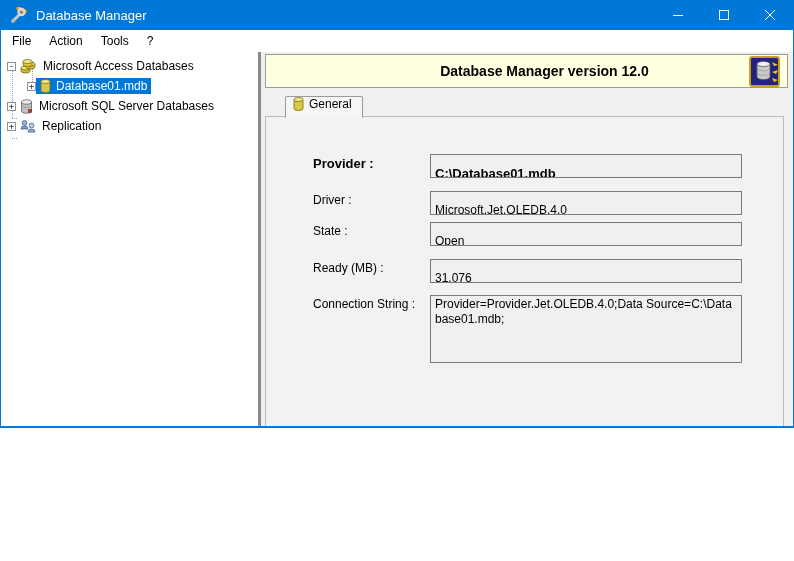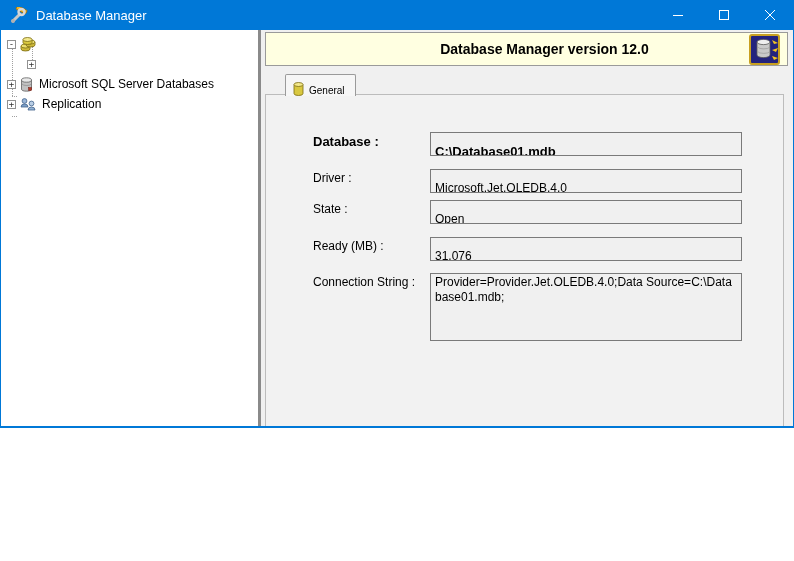--- a/index.html
+++ b/index.html
@@ -43,22 +43,22 @@
     background:#FFFFE1; border:1px solid #9a9a9a;
     display:flex; align-items:center; justify-content:center;
   }
   .banner-title { font-size:14px; font-weight:bold; color:#000;margin-left:36px; }
   .banner-icon { position:absolute; right:7px; top:1px; width:31px; height:31px; }
   
   .tabstrip { position:absolute; top:43px; left:4px; right:9px; height:22px; }
   .tab {
     position:absolute; left:20px; bottom:-1px; height:22px; padding:0 10px 0 7px;
     background:#f6f6f6; border:1px solid #9a9a9a; border-bottom:none;
-    border-radius:2px 2px 0 0; display:flex; align-items:flex-end; gap:5px; z-index:2;
-    font-size:10px;
+    border-radius:2px 2px 0 0; display:flex; align-items:flex-start; gap:5px; z-index:2;
+    font-size:12px;
   }
   .tabpage {
     position:absolute; top:64px; left:4px; right:9px; height:412px;
     background:#f2f2f2; border:1px solid #bcbcbc; z-index:1;
   }
   
   .form-row { position:absolute; left:0; width:100%; }
   .fl { position:absolute; left:47px; top:0; line-height:19px; font-size:12px; color:#000; }
   .fv {
     position:absolute; left:164px; top:0; width:312px; height:19px;
@@ -109,20 +109,26 @@
       </div>
       <div class="win-btn">
         <svg width="10" height="10">
             <line x1="0" y1="0" x2="10" y2="10" stroke="#fff" stroke-width="1"></line>
             <line x1="10" y1="0" x2="0" y2="10" stroke="#fff" stroke-width="1"></line>
           </svg>
       </div>
     </div>
   </div>
 
+  <div class="menubar">
+    <span class="menu-item">File</span>
+    <span class="menu-item">Action</span>
+    <span class="menu-item">Tools</span>
+    <span class="menu-item">?</span>
+  </div>
 
   <div class="content">
 
     <div class="tree-panel">
       <div class="guide" style="left:11px; top:14px; height:52px;"></div>
       <div class="guide" style="left:31px; top:16px; height:16px;"></div>
       <div class="guide-h" style="left:11px; top:66px; width:5px;"></div>
       <div class="guide-h" style="left:11px; top:86px; width:5px;"></div>
       <div class="guide-h" style="left:31px; top:33px; width:4px;"></div>
 
@@ -133,24 +139,34 @@
             <g stroke="#7a6a10" stroke-width="0.8">
               <path d="M1 9 v3 a4.5 2 0 0 0 9 0 v-3" fill="#cdb93a"></path>
                 <ellipse cx="5.5" cy="9" rx="4.5" ry="2" fill="#ecdf6e"></ellipse>
               <path d="M6 5 v3 a4.5 2 0 0 0 9 0 v-3" fill="#cdb93a"></path>
                 <ellipse cx="10.5" cy="5" rx="4.5" ry="2" fill="#ecdf6e"></ellipse>
               <path d="M3 2.5 v3 a4.5 2 0 0 0 9 0 v-3" fill="#d9c840"></path>
                 <ellipse cx="7.5" cy="2.5" rx="4.5" ry="2" fill="#f4e98c"></ellipse>
             </g>
           </svg>
         </span>
+        <span class="tree-label">Microsoft Access Databases</span>
       </div>
 
       <div class="tree-row" style="top:24px; left:26px;">
         <span class="expander">+</span>
+        <span class="sel-wrap">
+          <span class="tree-icon">
+            <svg width="11" height="14" viewBox="0 0 11 14">
+              <path d="M1 2.5 v9 a4.5 2 0 0 0 9 0 v-9" fill="#d9c840" stroke="#7a6a10" stroke-width="0.8"></path>
+              <ellipse cx="5.5" cy="2.5" rx="4.5" ry="2" fill="#f4e98c" stroke="#7a6a10" stroke-width="0.8"></ellipse>
+            </svg>
+          </span>
+          <span class="tree-label">Database01.mdb</span>
+        </span>
       </div>
 
       <div class="tree-row" style="top:44px; left:6px;">
         <span class="expander">+</span>
         <span class="tree-icon">
           <svg width="13" height="15" viewBox="0 0 13 15">
             <path d="M1.5 3 v9 a5 2.2 0 0 0 10 0 v-9" fill="#c2c2c2" stroke="#606060" stroke-width="0.8"></path>
             <ellipse cx="6.5" cy="3" rx="5" ry="2.2" fill="#e9e9e9" stroke="#606060" stroke-width="0.8"></ellipse>
             <path d="M2 7 a5 2.2 0 0 0 9.5 0" fill="none" stroke="#8a8a8a" stroke-width="0.7"></path>
             <rect x="8.5" y="10.5" width="3" height="3" fill="#b23a2a" stroke="#6e1f14" stroke-width="0.5"></rect>
@@ -198,21 +214,21 @@
             <path d="M1 2.5 v9 a4.5 2 0 0 0 9 0 v-9" fill="#d9c840" stroke="#7a6a10" stroke-width="0.8"></path>
             <ellipse cx="5.5" cy="2.5" rx="4.5" ry="2" fill="#f4e98c" stroke="#7a6a10" stroke-width="0.8"></ellipse>
           </svg>
           <span>General</span>
         </div>
       </div>
 
       <div class="tabpage">
 
         <div class="form-row" style="top:37px;">
-          <label class="fl bold">Database :</label>
+          <label class="fl bold">Provider :</label>
           <div class="fv bold">C:\Database01.mdb</div>
         </div>
 
         <div class="form-row" style="top:74px;">
           <label class="fl">Driver :</label>
           <div class="fv">Microsoft.Jet.OLEDB.4.0</div>
         </div>
 
         <div class="form-row" style="top:105px;">
           <label class="fl">State :</label>

